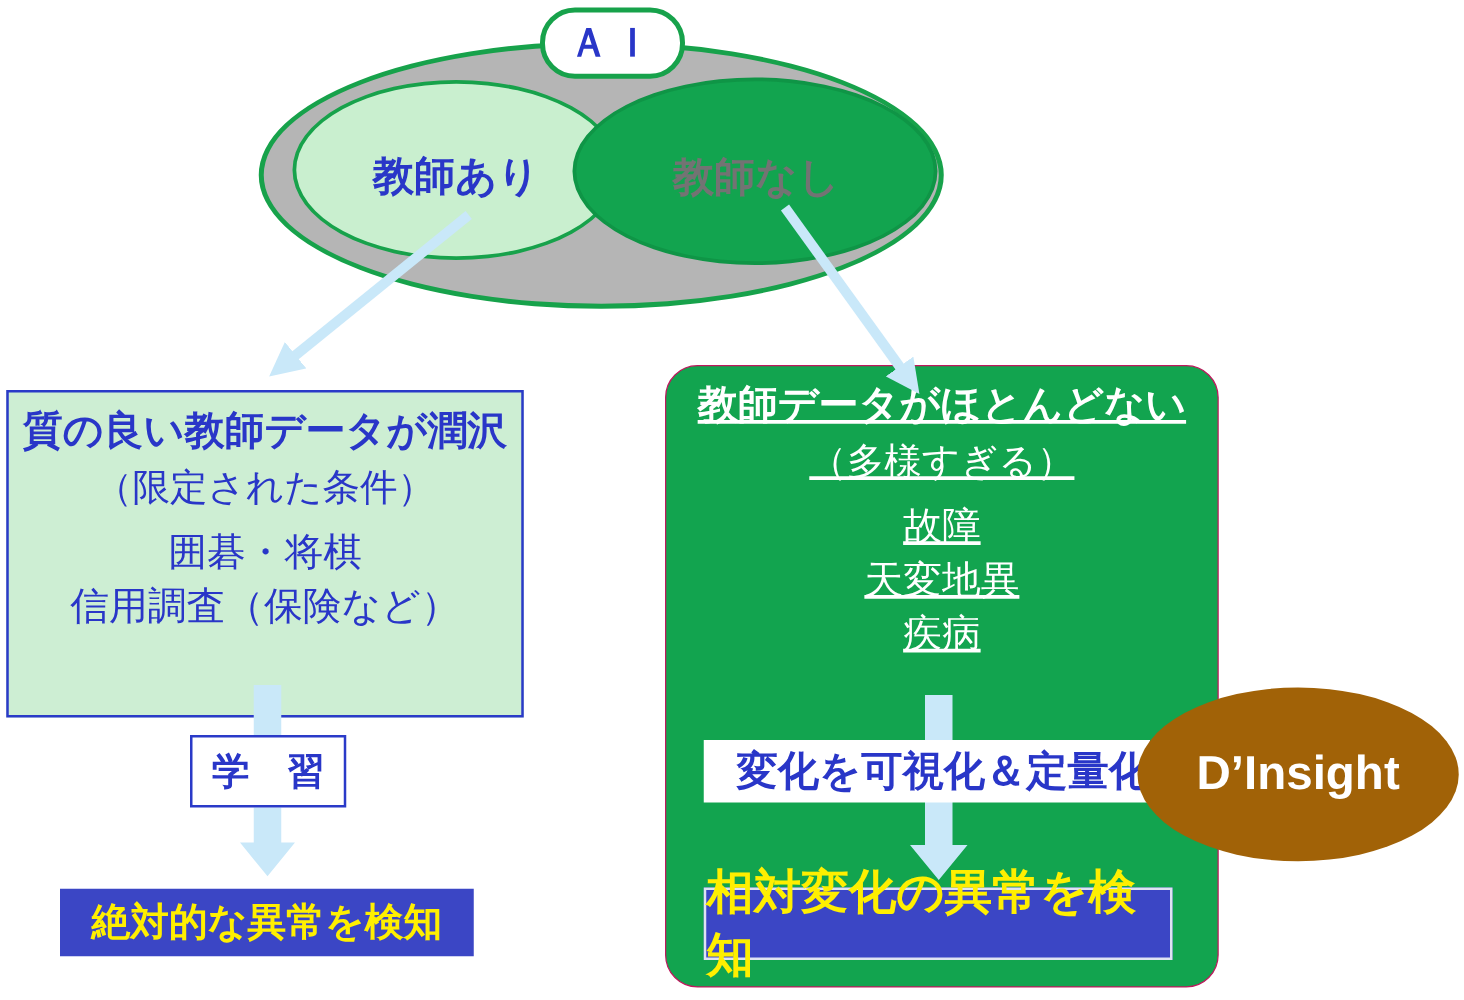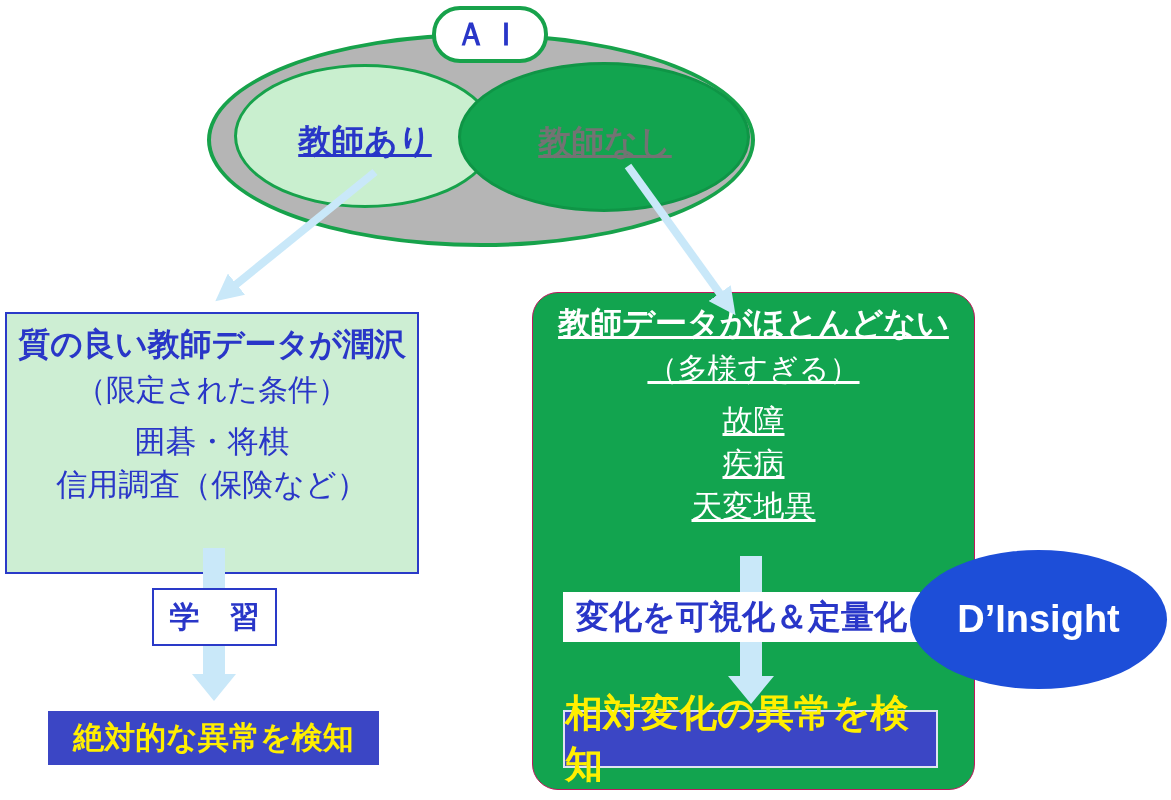--- a/index.html
+++ b/index.html
@@ -14,21 +14,21 @@
   
   #venn-outer { left:207px; top:33px; width:548px; height:214px;
     background:#b5b5b5; border:4px solid #17a24b; z-index:1; }
   #venn-sup { left:234px; top:64px; width:262px; height:144px;
     background:#c9efcf; border:3px solid #17a24b; z-index:2; }
   #venn-unsup { left:458px; top:62px; width:292px; height:150px;
     background:#12a44f; border:3px solid #0f9546; z-index:3; }
   #ai-badge { left:432px; top:6px; width:116px; height:57px;
     background:#ffffff; border:4px solid #17a24b; border-radius:28px;
     color:#2936c8; font-size:32px; font-weight:bold; letter-spacing:3px; z-index:4; }
-  .venn-label { z-index:4; font-size:33px; font-weight:bold; text-align:center;text-decoration:underline; }
+  .venn-label { z-index:4; font-size:33px; font-weight:bold; text-align:center; }
   #label-sup { left:235px; top:119px; width:260px; color:#2936c8; }
   #label-unsup { left:460px; top:120px; width:290px; color:#737373; }
 
   
   #left-box { left:5px; top:312px; width:414px; height:262px;
     background:#cdeed3; border:2px solid #2a3ac8; z-index:2;
     text-align:center; color:#2936c8; }
   .box-title { font-size:32px; font-weight:bold; margin-top:9px; }
   .box-sub { font-size:30px; margin-top:3px; }
   .box-items div { font-size:31px; line-height:43px; }
@@ -40,23 +40,23 @@
   #left-result { left:48px; top:711px; width:331px; height:54px;
     background:#3b46c5; color:#ffef00; font-size:31px; font-weight:bold; z-index:6; }
 
   
   #right-box { left:532px; top:292px; width:443px; height:498px;
     background:#12a44f; border:1px solid #be185d; border-radius:26px;
     z-index:2; text-align:center; color:#ffffff;text-decoration:underline; }
   #right-box .box-items { margin-top:9px; }
 
   #process-box { left:563px; top:592px; width:357px; height:50px;
-    background:#ffffff; color:#2936c8; font-size:33px; font-weight:bold; z-index:6; }
+    background:#ffffff; color:#2936c8; font-size:33px; font-weight:bold; z-index:6;justify-content:flex-end; }
   #dinsight { left:910px; top:550px; width:257px; height:139px;
-    background:#1d4ed8; border-radius:50%; color:#ffffff;
+    background:#a16207; border-radius:50%; color:#ffffff;
     font-size:38px; font-weight:bold; z-index:7;text-align:right; }
   #right-result { left:563px; top:710px; width:375px; height:58px;
     background:#3b46c5; border:2px solid #dfe3f2; color:#ffef00;
     font-size:38px; font-weight:bold; z-index:6; }
 
   
   #arrow-layer { left:0; top:0; width:1171px; height:800px; z-index:5; pointer-events:none; }
 </style>
 </head>
 <body>
@@ -79,22 +79,22 @@
       <div>囲碁・将棋</div>
       <div>信用調査（保険など）</div>
     </div>
   </div>
 
   <div class="abs" id="right-box">
     <div class="box-title">教師データがほとんどない</div>
     <div class="box-sub">（多様すぎる）</div>
     <div class="box-items">
       <div>故障</div>
+      <div>天変地異</div>
       <div>疾病</div>
-      <div>天変地異</div>
     </div>
   </div>
 
   <svg class="abs" id="arrow-layer" width="1171" height="800" viewBox="0 0 1171 800" xmlns="http://www.w3.org/2000/svg">
     <defs>
       <marker id="ah" viewBox="0 0 10 10" refX="4" refY="5" markerWidth="3.4" markerHeight="3.4" orient="auto">
         <path d="M0,0 L10,5 L0,10 z" fill="#c9e8f9"></path>
       </marker>
     </defs>
     <line x1="375" y1="172" x2="228" y2="291" stroke="#c9e8f9" stroke-width="8" marker-end="url(#ah)"></line>

